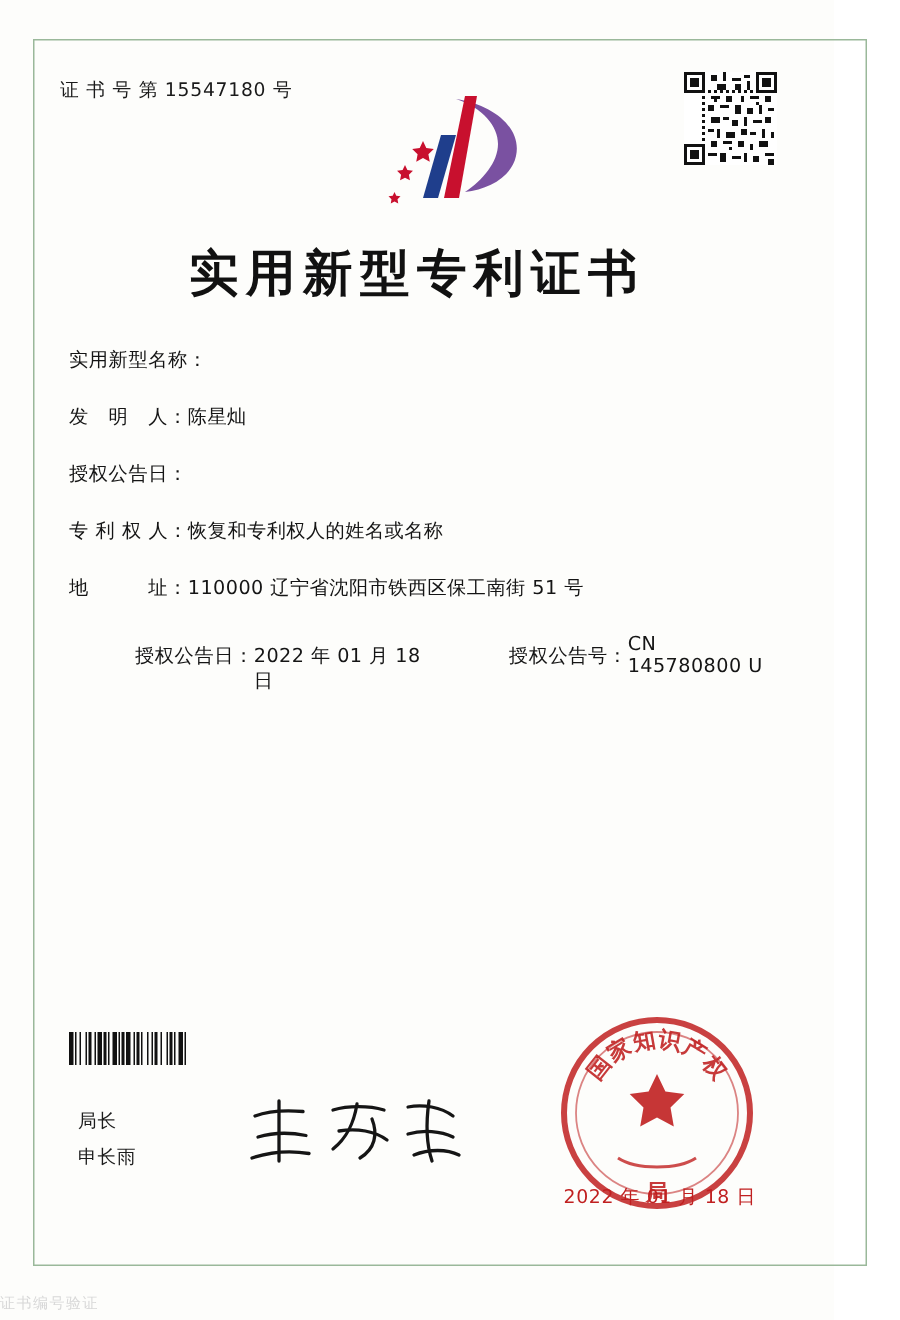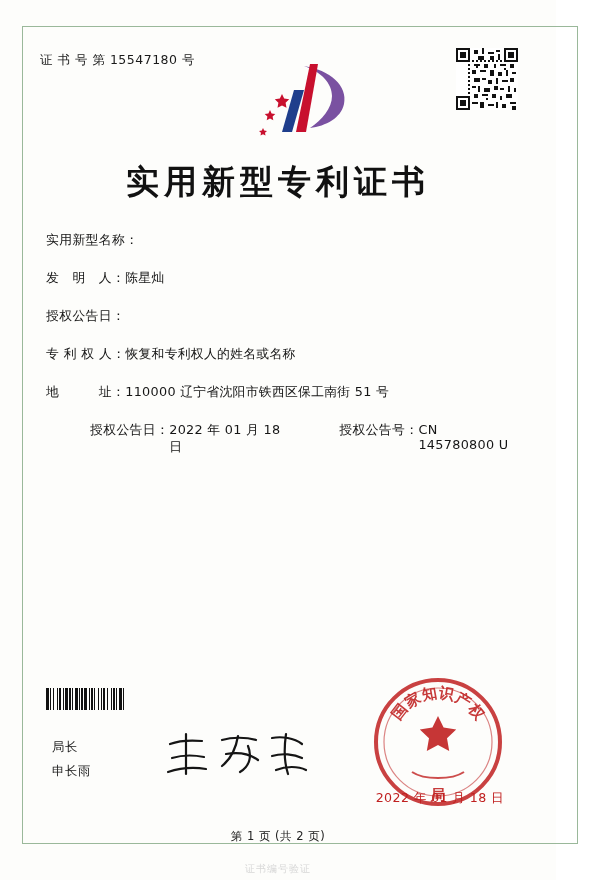--- a/index.html
+++ b/index.html
@@ -102,21 +102,21 @@
   .field-value {
     letter-spacing: 0.3px;
   }
   .field-row.two-col {
     justify-content: flex-start;
     margin-left: 44px;
   }
   .col2 {
     margin-left: 52px;
     display: flex;
-    align-items: flex-start;
+    align-items: center;
   }
 
   
   .para-wrap {
     position: absolute;
     left: 46px;
     top: 504px;
     width: 470px;
     font-size: 12.4px;
     line-height: 2.0;
@@ -188,21 +188,20 @@
     text-align: center;
     font-size: 11.5px;
     color: #222;
     letter-spacing: 0.5px;
   }
   .footer-faint {
     position: absolute;
     left: 0;
     bottom: 4px;
     width: 100%;
-    text-align: center;
     font-size: 10px;
     color: #d8d8d8;
     letter-spacing: 1px;
   }
 </style>
 </head>
 <body>
 
 <div class="page">
   <div class="cert-border">
@@ -438,15 +437,14 @@
         <text x="66" y="22" text-anchor="middle" transform="rotate(52 66 66)">权</text>
         <text x="66" y="124" text-anchor="middle">局</text>
       </g>
       <g stroke="#c02020" stroke-width="2" opacity="0.8" fill="none">
         <path d="M40 96 C52 104 80 104 92 96"></path>
       </g>
     </svg>
   </div>
   <div class="seal-date">2022 年 01 月 18 日</div>
 
-  <div class="page-num">第 1 页 (共 2 页)</div>
   <div class="footer-faint">证书编号验证</div>
 </div>
 
 </body></html>

